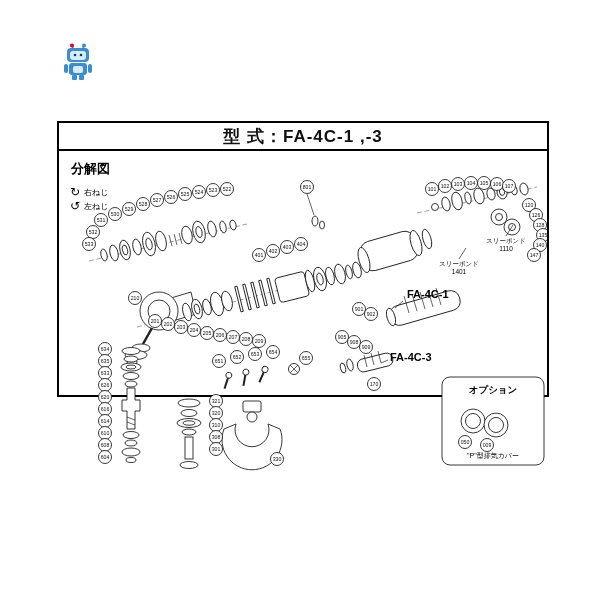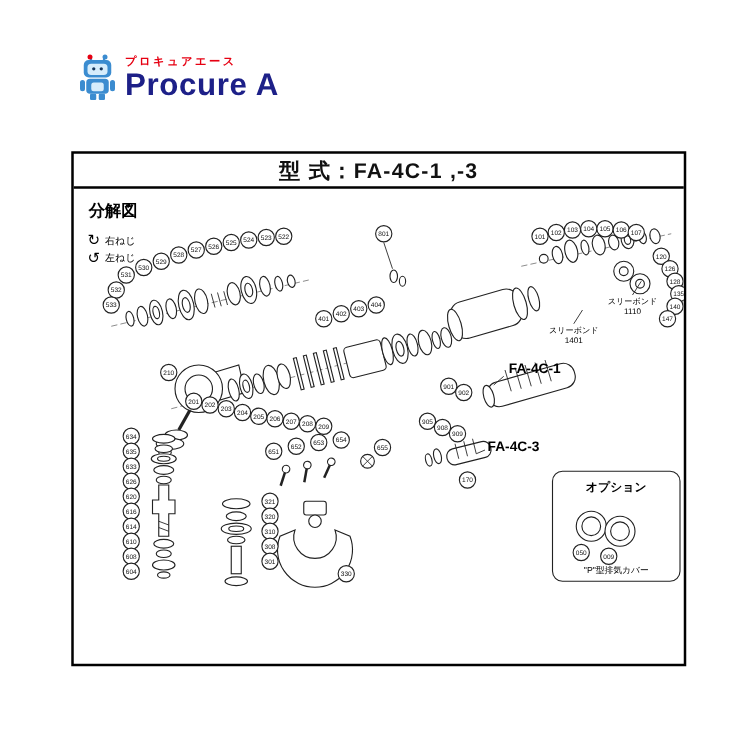--- a/index.html
+++ b/index.html
@@ -8,21 +8,21 @@
     font-family:"Liberation Sans","DejaVu Sans",sans-serif;color:#111;
     overflow:hidden;
   }
   .canvas{position:absolute;inset:0;background:#fff;}
   
   .logo{position:absolute;left:62px;top:42px;display:flex;align-items:flex-start;}
   .logo-text{margin-left:6px;padding-top:2px;}
   .logo-kana{color:#e60012;font-size:9px;font-weight:bold;letter-spacing:2px;line-height:1.2;}
   .logo-name{color:#1d2088;font-size:25px;font-weight:bold;line-height:1.05;letter-spacing:0.5px;}
   
-  .frame{position:absolute;left:57px;top:121px;width:492px;height:412px;border:2px solid #000;background:#fff;box-sizing:border-box;}
+  .frame{position:absolute;left:57px;top:121px;width:492px;height:276px;border:2px solid #000;background:#fff;box-sizing:border-box;}
   .frame-title{height:28px;border-bottom:2px solid #000;display:flex;align-items:center;justify-content:center;
     font-size:17px;font-weight:bold;letter-spacing:1px;box-sizing:border-box;}
   svg.diagram{display:block;font-family:"Liberation Sans","DejaVu Sans",sans-serif;}
   
   .heading{font-size:13px;font-weight:bold;}
   .legend-sym{font-size:12px;font-family:"DejaVu Sans",sans-serif;}
   .legend-label{font-size:8px;}
   .model-label{font-size:11px;font-weight:bold;}
   .anno{font-size:6.5px;text-anchor:middle;}
   .opt-title{font-size:9.5px;font-weight:bold;text-anchor:middle;}
@@ -49,24 +49,20 @@
       <rect x="8" y="9" width="16" height="9" rx="3" fill="#d6ecfb"></rect>
       <circle cx="13" cy="13" r="1.3" fill="#16365c"></circle>
       <circle cx="19" cy="13" r="1.3" fill="#16365c"></circle>
       <rect x="2" y="22" width="4" height="9" rx="2" fill="#3b8cd0"></rect>
       <rect x="26" y="22" width="4" height="9" rx="2" fill="#3b8cd0"></rect>
       <rect x="7" y="21" width="18" height="12" rx="3" fill="#3b8cd0"></rect>
       <rect x="11" y="24" width="10" height="7" rx="2" fill="#d6ecfb"></rect>
       <rect x="10" y="33" width="5" height="5" rx="1" fill="#3b8cd0"></rect>
       <rect x="17" y="33" width="5" height="5" rx="1" fill="#3b8cd0"></rect>
     </svg>
-    <div class="logo-text">
-      <div class="logo-kana">プロキュアエース</div>
-      <div class="logo-name">Procure A</div>
-    </div>
   </div>
 
   <div class="frame">
     <div class="frame-title">型 式：FA-4C-1 ,-3</div>
 
     <svg class="diagram" width="488" height="326" viewBox="0 0 488 326">
 
       <text x="12" y="22" class="heading">分解図</text>
       <text x="11" y="45" class="legend-sym">↻</text>
       <text x="25" y="44" class="legend-label">右ねじ</text>

